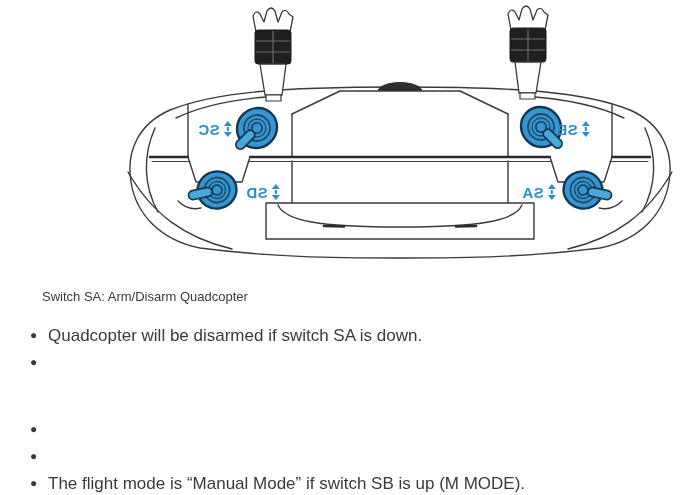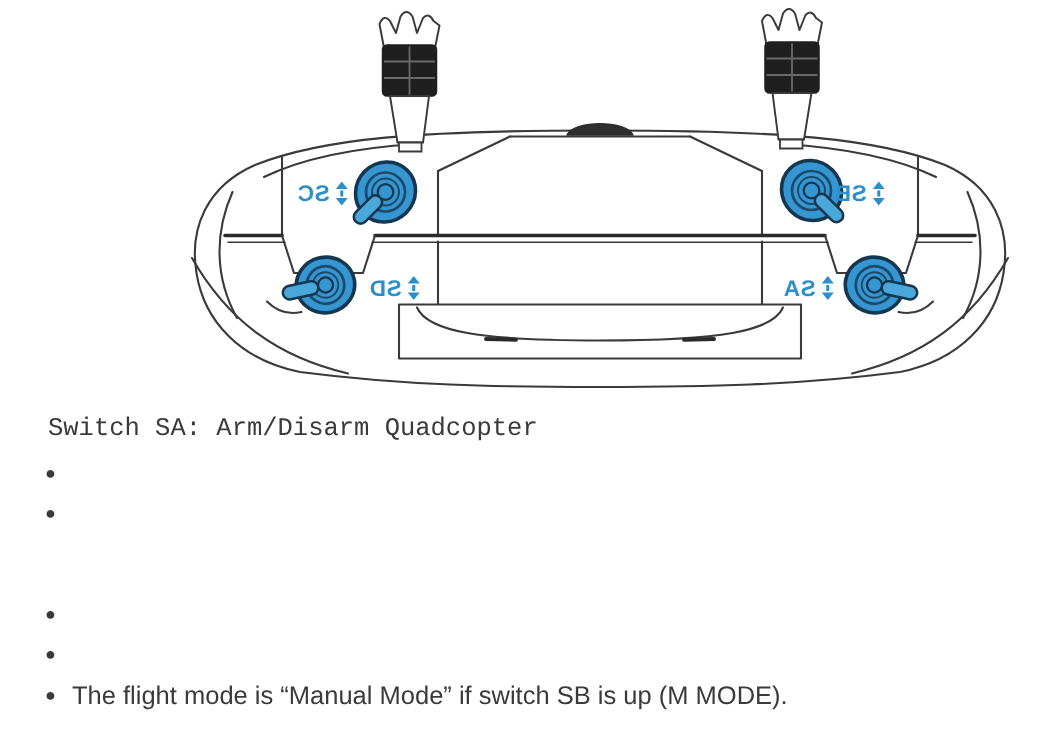--- a/index.html
+++ b/index.html
@@ -24,21 +24,21 @@
   }
   .updown { display:flex; flex-direction:column; align-items:center; }
   .updown .t-up   { width:0;height:0;border-left:4px solid transparent;border-right:4px solid transparent;border-bottom:5.5px solid #2b90c9; }
   .updown .t-dn   { width:0;height:0;border-left:4px solid transparent;border-right:4px solid transparent;border-top:5.5px solid #2b90c9; }
   .updown .stem   { width:2.5px;height:4.5px;background:#2b90c9;margin:0.5px 0; }
 
   
   .text-section { padding:10px 20px 0 30px; color:#3a3a3a; }
   .text-block { margin:0 0 0 0; }
   .text-block + .text-block { margin-top:40px; }
-  .tb-heading { font-size:17px; line-height:26px; margin:2px; font-weight:normal;font-family:Liberation Mono, monospace; }
+  .tb-heading { font-size:13px; line-height:26px; margin:12px; font-weight:normal; }
   .bullet-row { display:flex; align-items:flex-start; font-size:17px; line-height:27px; }
   .bullet-dot { width:18px; flex:0 0 18px; font-size:12px; line-height:27px; }
 </style>
 </head>
 <body>
 
 <div class="page">
 
   <div class="diagram">
     <svg width="700" height="262" viewBox="0 0 700 262">
@@ -188,20 +188,21 @@
       <span>SA</span>
     </div>
   </div>
 
   <div class="text-section">
 
     <div class="text-block">
       <p class="tb-heading">Switch SA: Arm/Disarm Quadcopter</p>
       <div class="bullet-row">
         <span class="bullet-dot">●</span>
+        <span>Quadcopter will be disarmed if switch SA is down.</span>
       </div>
       <div class="bullet-row">
         <span class="bullet-dot">●</span>
       </div>
     </div>
 
     <div class="text-block">
       <div class="bullet-row">
         <span class="bullet-dot">●</span>
       </div>

